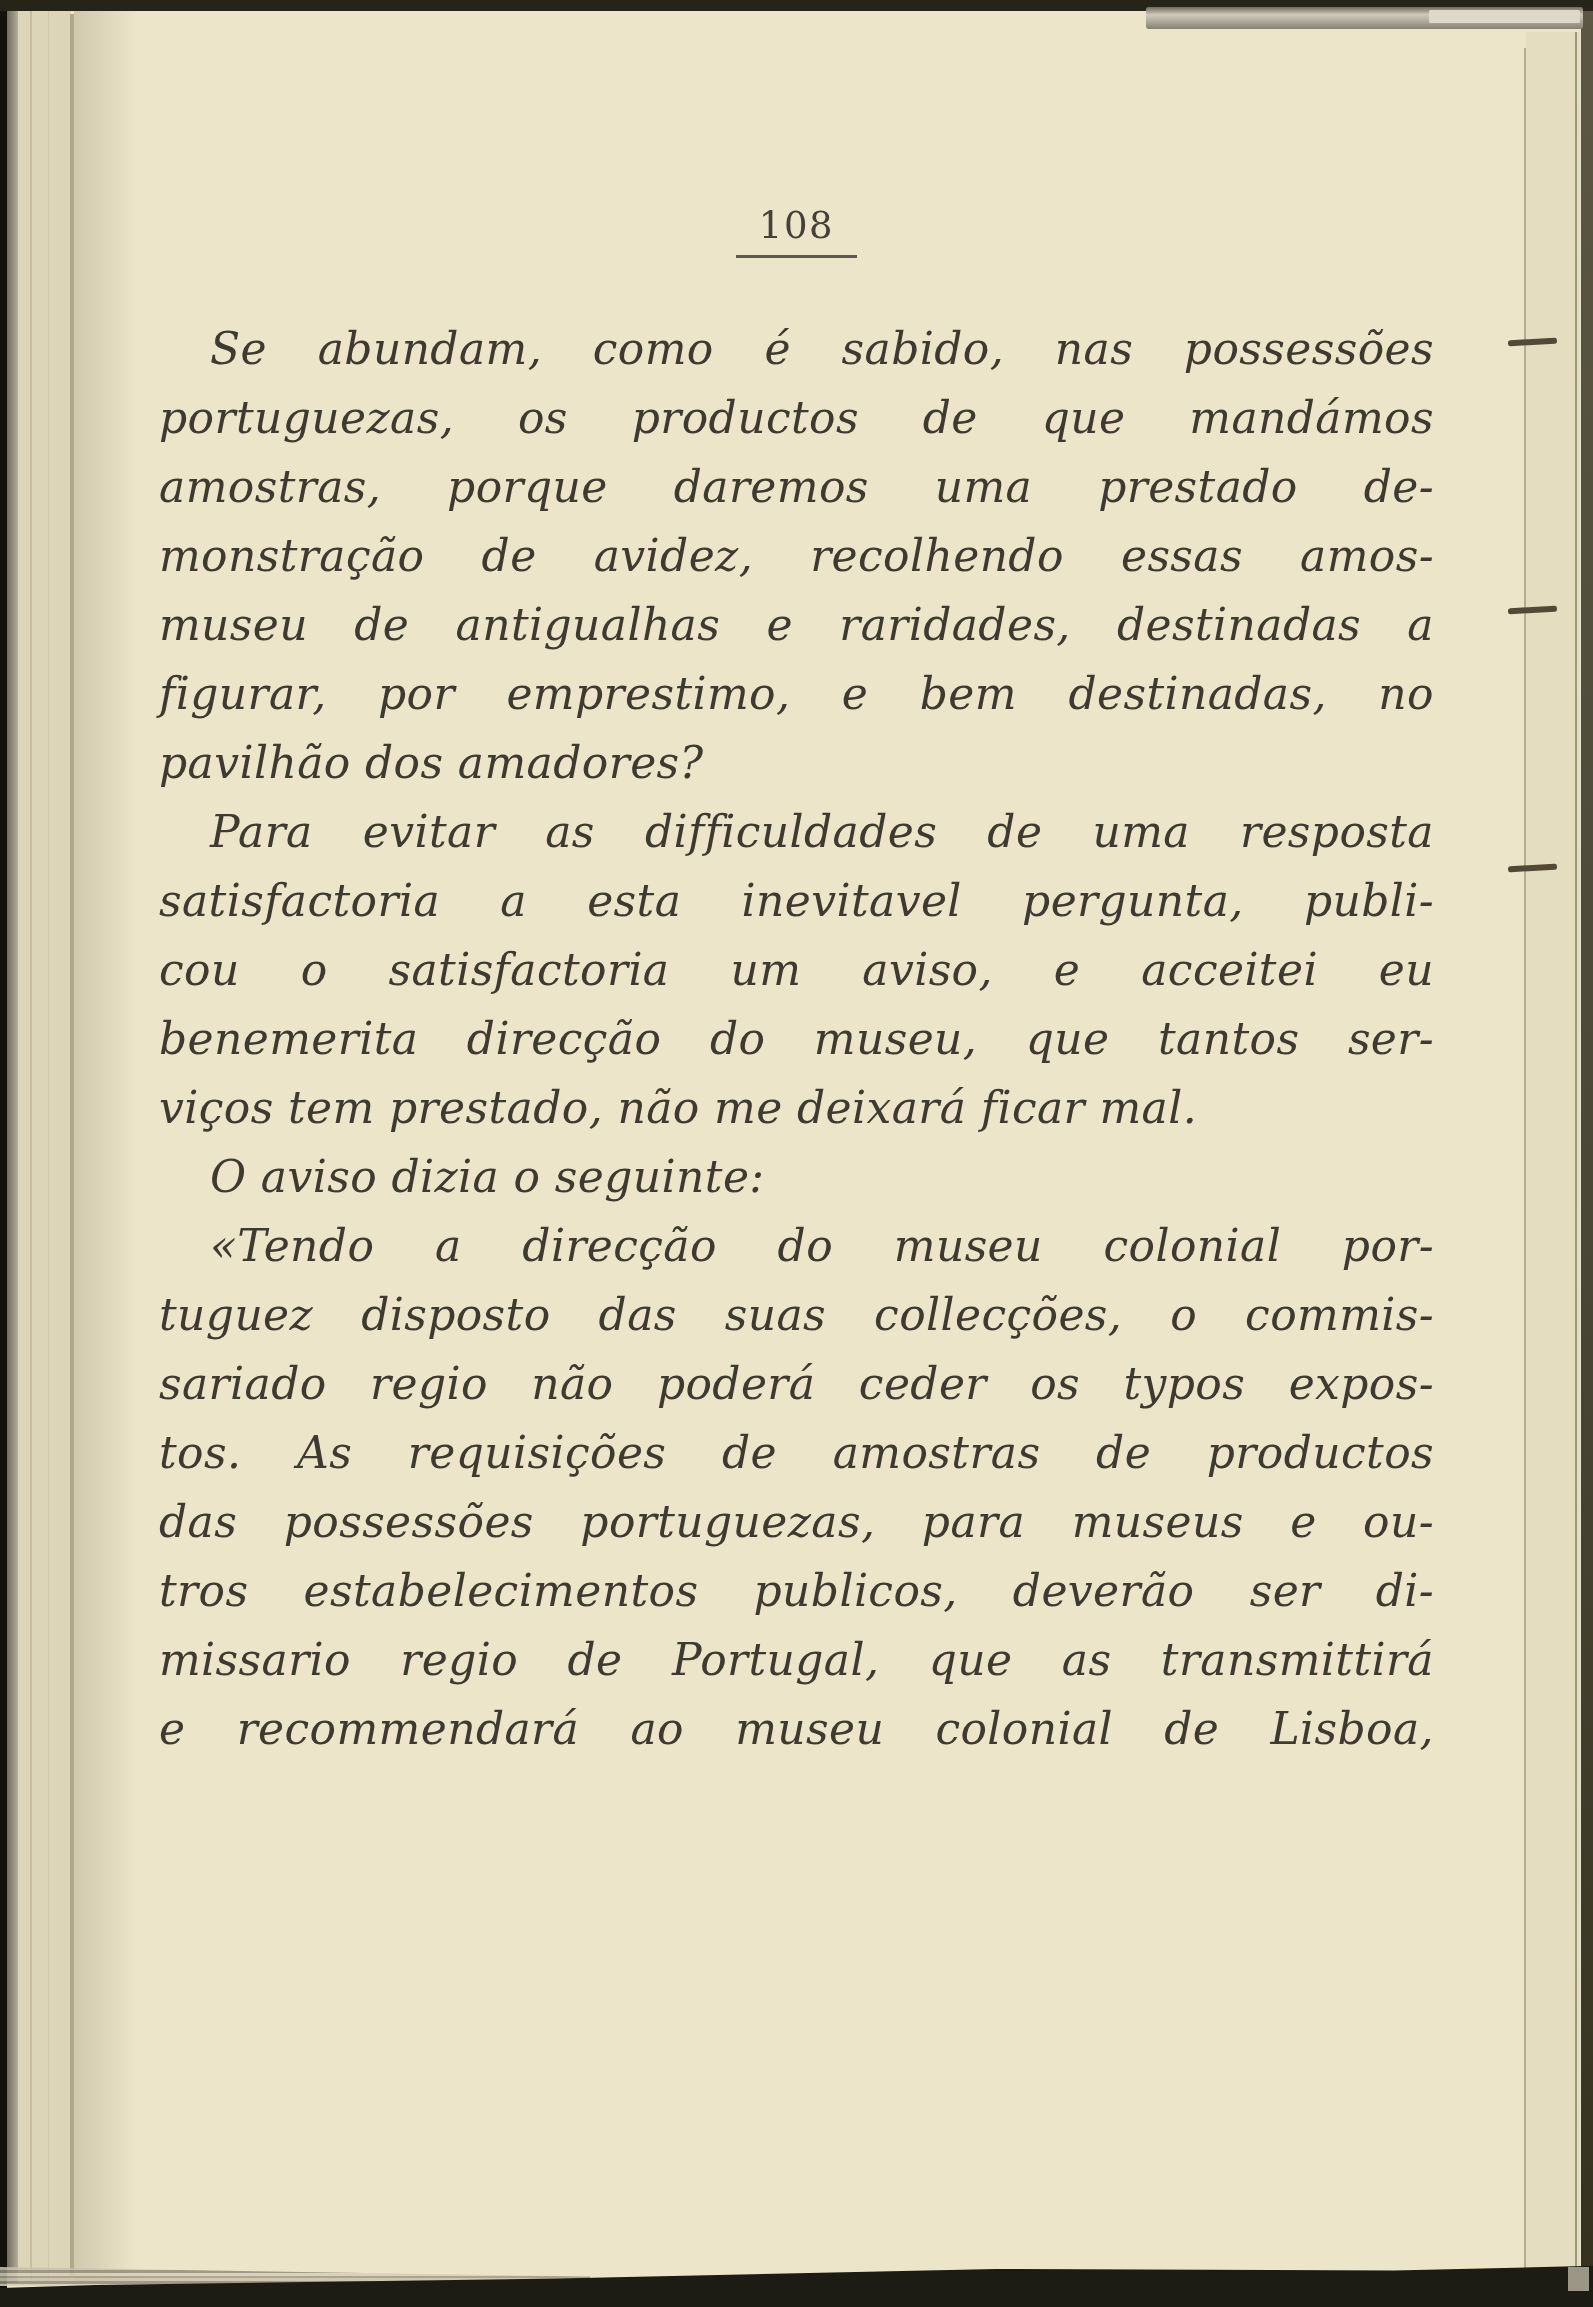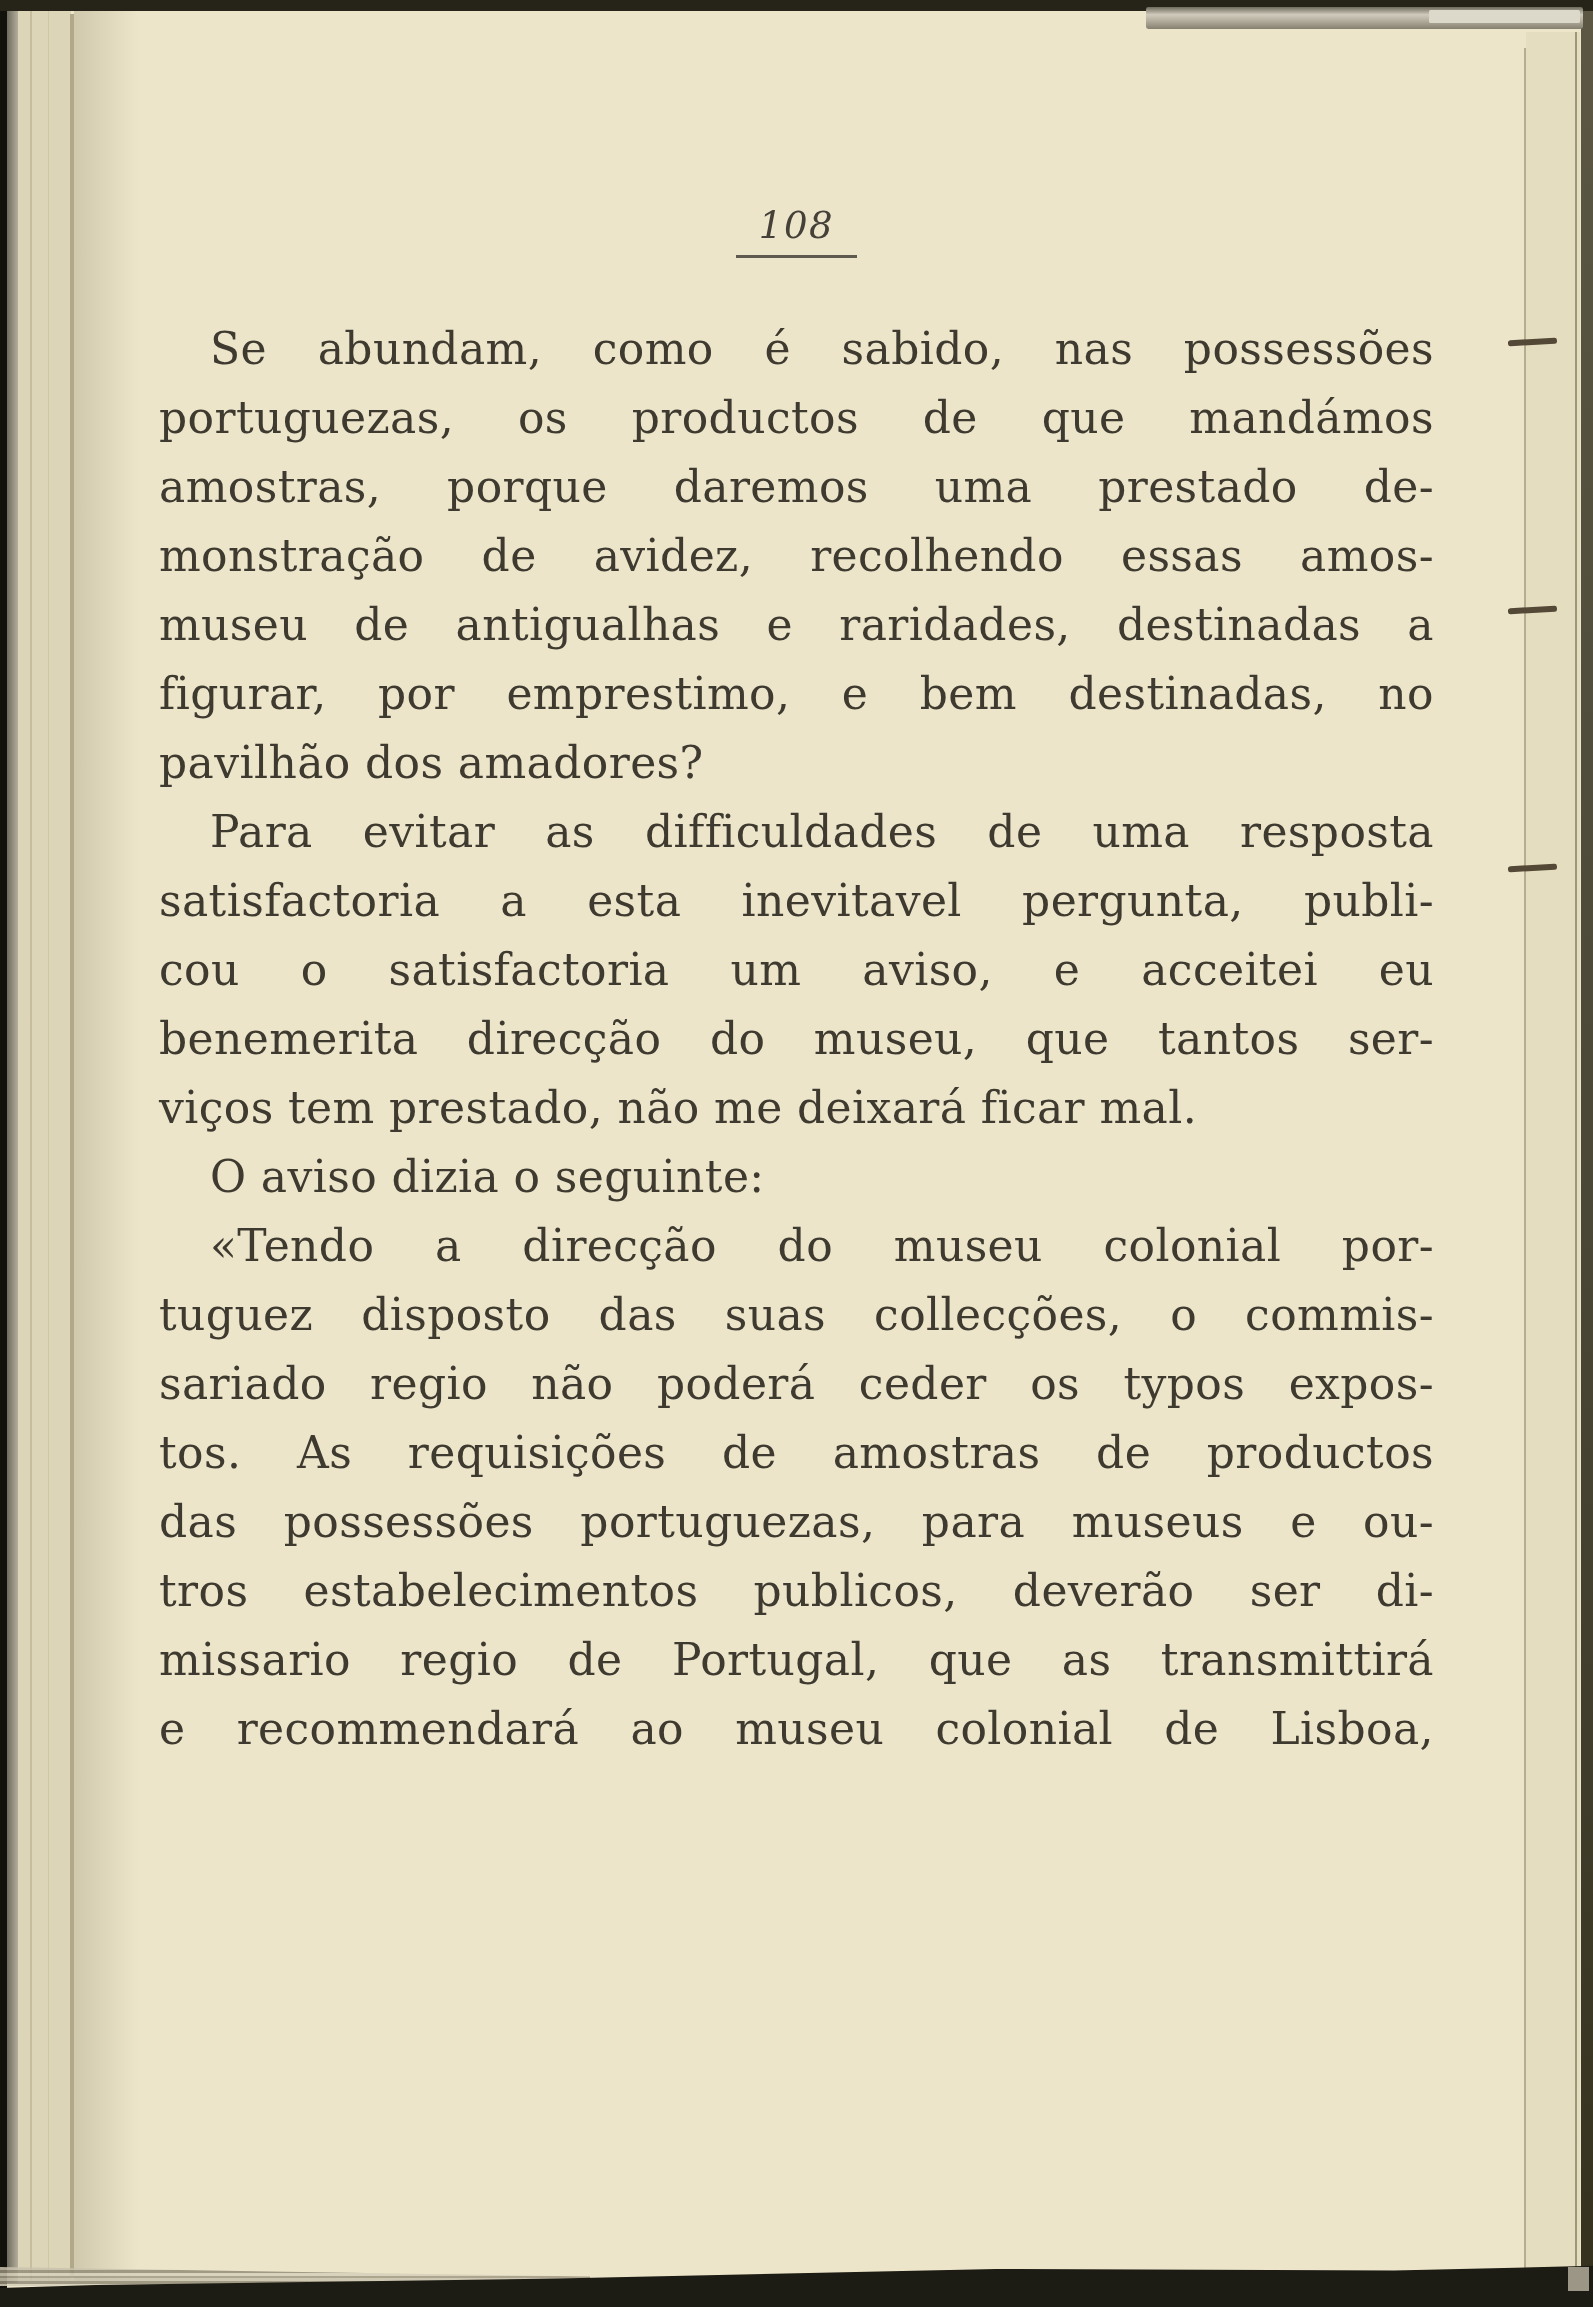--- a/index.html
+++ b/index.html
@@ -92,36 +92,37 @@
   .thread-mark.m1 { left: 1508px; top: 339px; }
   .thread-mark.m2 { left: 1508px; top: 607px; }
   .thread-mark.m3 { left: 1508px; top: 865px; }
 
   
   .page-header {
     position: absolute; left: 159px; top: 204px; width: 1275px;
     text-align: center;
   }
   .page-number {
-    font-size: 37px; color: #454138; letter-spacing: 1.6px; font-style: italic;
+    font-size: 37px; color: #454138; letter-spacing: 1.6px;
   }
   .page-number-rule {
     width: 121px; height: 3.2px; background: #45423a; margin: 8px auto 0 auto;
     opacity: 0.85;
   }
 
   .page-text {
     position: absolute; left: 159px; top: 314px; width: 1275px;
     font-size: 44px; line-height: 69px; color: #3e3a30;
     letter-spacing: 0.4px;
   }
   .page-text .line {
     text-align: justify;
     text-align-last: justify;
     white-space: normal;
+    font-style: italic;
   }
   .page-text .line.no-justify { text-align-last: left; }
   .page-text .line.indent { text-indent: 51px; }
 </style>
 </head>
 <body>
 
 <div class="scene">
 
   <div class="left-under-pages">

